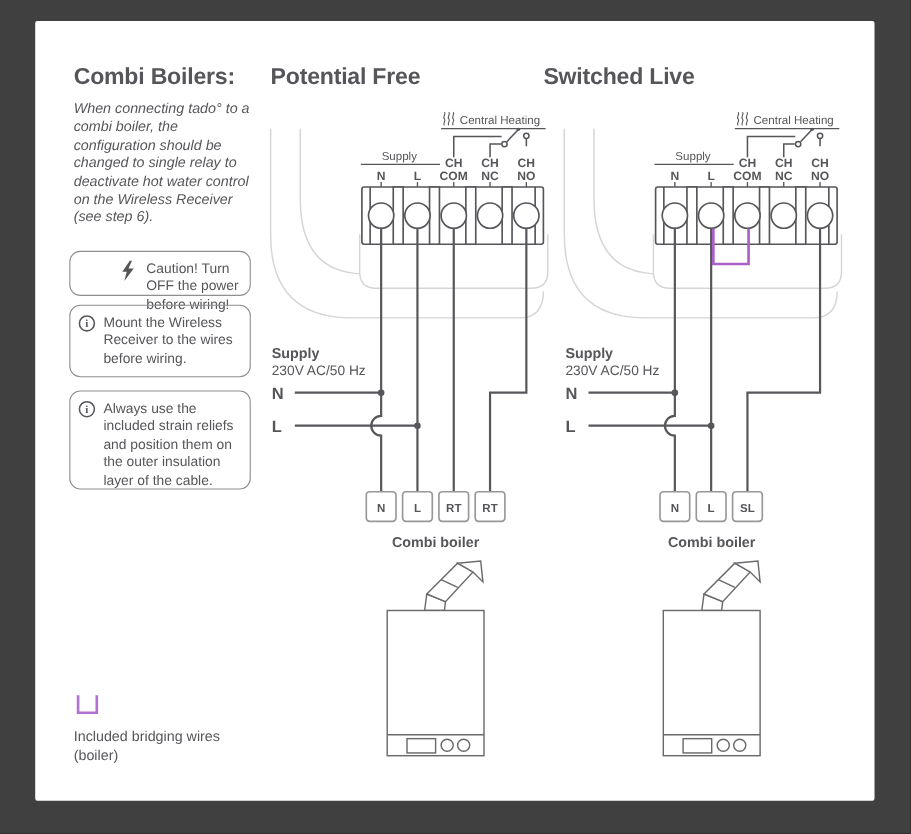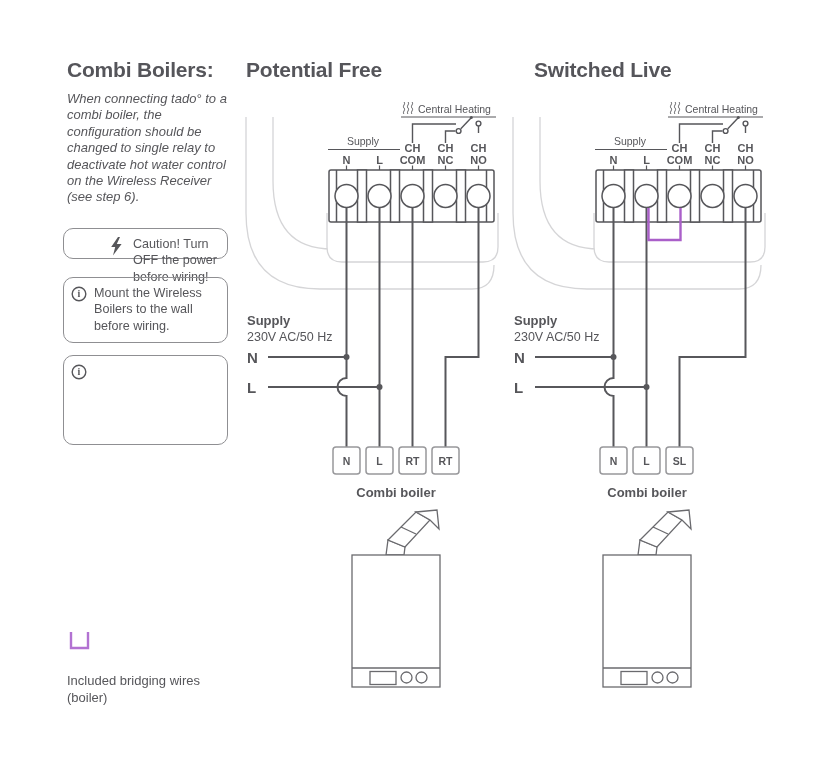--- a/index.html
+++ b/index.html
@@ -1,28 +1,28 @@
 <!DOCTYPE html>
 <html><head>
 <meta charset="utf-8">
 <style>
   html,body{margin:0;padding:0;background:#121316;}
-  .stage{position:relative;width:828px;height:758px;background:#ffffff;overflow:hidden;
+  .stage{position:relative;width:828px;height:758px;background:#404040;overflow:hidden;
          font-family:"Liberation Sans", sans-serif;}
   .card{position:absolute;left:32px;top:19px;width:763px;height:709px;background:#ffffff;border-radius:2px;}
   .h1{position:absolute;top:39px;font-size:21px;font-weight:bold;color:#55555a;letter-spacing:-0.2px;white-space:nowrap;}
-  .h1.col1{left:35px;} .h1.col2{left:214px;} .h1.col3{left:502px;}
+  .h1.col1{left:35px;} .h1.col2{left:214px;} .h1.col3{left:462px;}
   .intro{position:absolute;left:35px;top:72px;width:162px;font-size:13px;line-height:16.4px;color:#56565a;font-style:italic;}
   .note{position:absolute;left:31px;width:165px;border:1.5px solid #8f8f92;border-radius:10px;
         box-sizing:border-box;display:flex;gap:6px;padding:7px 4px 0 7px;color:#56565a;}
   .note .txt{font-size:12.6px;line-height:16.4px;width:128px;}
   .note .ic{flex:0 0 17px;padding-top:1px;}
-  .n1{top:209px;height:31px;padding-left:46px;} .n2{top:258px;height:66px;} .n3{top:336px;height:90px;}
+  .n1{top:209px;height:41px;padding-left:46px;} .n2{top:258px;height:66px;} .n3{top:336px;height:90px;}
   .legend{position:absolute;left:35px;top:612px;color:#56565a;}
-  .legend .txt{font-size:13px;line-height:16.5px;margin-top:16px;}
+  .legend .txt{font-size:13px;line-height:16.5px;margin-top:4px;}
   svg{position:absolute;overflow:visible;}
   .diag{top:66px;width:270px;height:615px;}
   .d0{left:208px;} .d1{left:475px;}
   .lab{fill:#56565a;font-family:"Liberation Sans",sans-serif;}
   .b{font-weight:bold;}
 </style>
 </head>
 <body>
 
 <div class="stage">
@@ -43,30 +43,31 @@
     <span class="txt">Caution! Turn OFF the power before wiring!</span>
   </div>
 
   <div class="note n2">
     <span class="ic">
       <svg width="16" height="16" viewBox="0 0 16 16">
             <circle cx="8" cy="8" r="6.8" fill="none" stroke="#56565a" stroke-width="1.4"></circle>
             <text x="8" y="11.4" text-anchor="middle" font-size="10" font-weight="bold" fill="#56565a" font-family="Liberation Serif, serif">i</text>
           </svg>
     </span>
-    <span class="txt">Mount the Wireless Boilers to the wall before wiring.</span>
+    <span class="txt">Mount the Wireless Receiver to the wires before wiring.</span>
   </div>
 
   <div class="note n3">
     <span class="ic">
       <svg width="16" height="16" viewBox="0 0 16 16">
             <circle cx="8" cy="8" r="6.8" fill="none" stroke="#56565a" stroke-width="1.4"></circle>
             <text x="8" y="11.4" text-anchor="middle" font-size="10" font-weight="bold" fill="#56565a" font-family="Liberation Serif, serif">i</text>
           </svg>
     </span>
+    <span class="txt">Always use the included strain reliefs and position them on the outer insulation layer of the cable.</span>
   </div>
 
   <div class="legend">
     <svg width="26" height="22" viewBox="0 0 26 22" style="position:static;">
       <path d="M4,1 V17 H21 V1" fill="none" stroke="#b272d2" stroke-width="2.4"></path>
     </svg>
     <div class="txt">
       <div>Included bridging wires</div>
       <div>(boiler)</div>
     </div>

